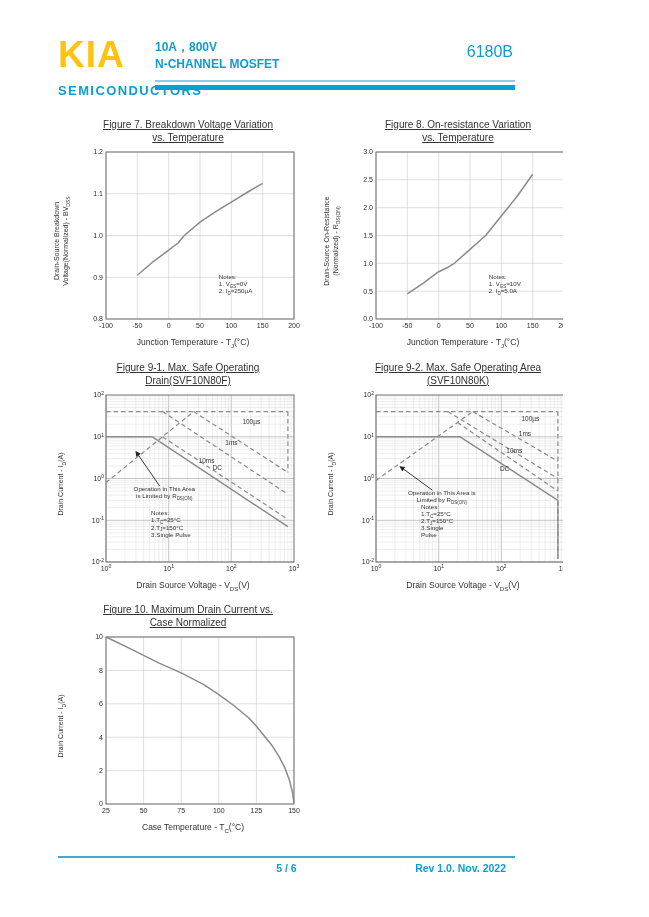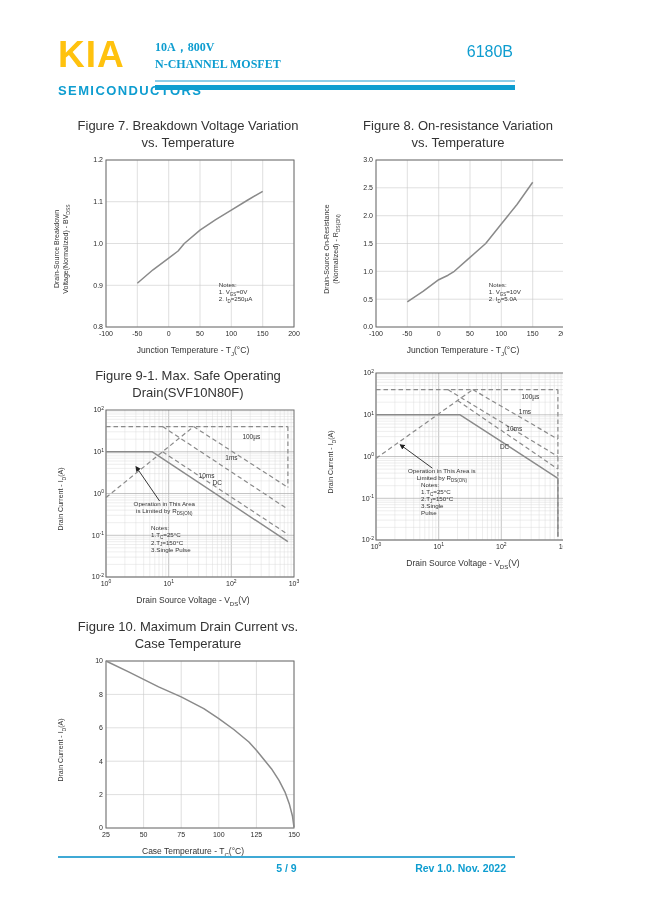--- a/index.html
+++ b/index.html
@@ -5,31 +5,31 @@
   html,body{margin:0;padding:0;background:#ffffff;}
   .page{position:relative;width:563px;height:917px;background:#fff;overflow:hidden;
         font-family:"Liberation Sans", sans-serif;color:#222;}
   
   .header{position:relative;height:74px;margin:30px 48px 0 58px;}
   .logo{position:absolute;left:0;top:6px;font-size:37px;font-weight:bold;
         color:#FFC20E;letter-spacing:1px;line-height:1;}
   .logo-sub{position:absolute;left:0;top:53px;font-size:13px;font-weight:bold;
         color:#0E9DD0;letter-spacing:1.4px;}
   .hdr-mid{position:absolute;left:97px;top:9px;font-size:12px;font-weight:bold;
-        color:#0E9DD0;line-height:1.45;font-family:Liberation Serif, serif;}
+        color:#0E9DD0;line-height:1.45;}
   .hdr-part{position:absolute;right:2px;top:13px;font-size:16px;color:#0E9DD0;}
   .hdr-rules{position:absolute;left:97px;right:0;top:50px;}
   .rule-thin{height:1.5px;background:#8CCCE8;}
   .rule-thick{height:5.5px;background:#0E9DD0;margin-top:3px;}
   
   .charts{margin:14px 36px 0 50px;display:grid;grid-template-columns:1fr 1fr;
           column-gap:8px;row-gap:12px;}
   figure.fig{margin:0;width:262px;}
-  .fig-title{text-align:center;font-size:13px;color:#333;line-height:1.3;
-          margin-bottom:3px;min-height:22px;padding-left:14px;}
+  .fig-title{text-align:center;font-size:10px;color:#333;line-height:1.3;
+          margin-bottom:3px;min-height:22px;padding-left:14px;text-decoration:underline;}
   .fig-body{display:flex;position:relative;height:188px;}
   .ylab{width:24px;position:relative;flex:none;}
   .ylab-rot{position:absolute;left:50%;top:50%;width:188px;
           transform:translate(-50%,-50%) rotate(-90deg);text-align:center;
           font-size:7px;line-height:1.35;color:#333;white-space:nowrap;}
   .fig-xlabel{margin-top:2px;padding-left:24px;text-align:center;font-size:8.5px;color:#333;}
   sub{font-size:72%;}
   svg.chart-svg{display:block;font-family:"Liberation Sans", sans-serif;}
   
   .footer{position:absolute;left:58px;right:48px;bottom:42px;}
@@ -265,20 +265,24 @@
             </defs>
             <line x1="85.6" y1="96.0" x2="62.1" y2="61.8" stroke="#222" stroke-width="0.9" marker-end="url(#arw2)"></line>
             <text x="90.3" y="101.0" font-size="6.2" fill="#333" text-anchor="middle"><tspan>Operation in This Area</tspan></text>
             <text x="90.3" y="108.2" font-size="6.2" fill="#333" text-anchor="middle"><tspan>is Limited by R</tspan><tspan dy="1.7" font-size="4.46">DS(ON)</tspan></text>
           </svg>
       </div>
       <div class="fig-xlabel">Drain Source Voltage - V<sub>DS</sub>(V)</div>
     </figure>
 
     <figure class="fig">
+      <figcaption class="fig-title">
+        <span>Figure 9-2. Max. Safe Operating Area</span><br>
+        <span>(SVF10N80K)</span>
+      </figcaption>
       <div class="fig-body">
         <div class="ylab">
             <div class="ylab-rot">
               <div>Drain Current - I<sub>D</sub>(A)</div>
             </div>
           </div>
         <svg class="chart-svg" viewBox="0 0 228 188" width="228" height="188">
             <line x1="32.0" y1="5" x2="32.0" y2="172" stroke="#ACACAC" stroke-width="0.7"></line>
             <line x1="50.9" y1="5" x2="50.9" y2="172" stroke="#D9D9D9" stroke-width="0.45"></line>
             <line x1="61.9" y1="5" x2="61.9" y2="172" stroke="#D9D9D9" stroke-width="0.45"></line>
@@ -377,21 +381,21 @@
             <text x="97.8" y="105.2" font-size="6.2" fill="#333" text-anchor="middle"><tspan>Operation in This Area is</tspan></text>
             <text x="97.8" y="112.4" font-size="6.2" fill="#333" text-anchor="middle"><tspan>Limited by R</tspan><tspan dy="1.7" font-size="4.46">DS(ON)</tspan></text>
           </svg>
       </div>
       <div class="fig-xlabel">Drain Source Voltage - V<sub>DS</sub>(V)</div>
     </figure>
 
     <figure class="fig">
       <figcaption class="fig-title">
         <span>Figure 10. Maximum Drain Current vs.</span><br>
-        <span>Case Temperature</span>
+        <span>Case Normalized</span>
       </figcaption>
       <div class="fig-body">
         <div class="ylab">
             <div class="ylab-rot">
               <div>Drain Current - I<sub>D</sub>(A)</div>
             </div>
           </div>
         <svg class="chart-svg" viewBox="0 0 228 188" width="228" height="188">
             <line x1="32.0" y1="5" x2="32.0" y2="172" stroke="#C9C9C9" stroke-width="0.6"></line>
             <line x1="69.6" y1="5" x2="69.6" y2="172" stroke="#C9C9C9" stroke-width="0.6"></line>
@@ -422,18 +426,18 @@
           </svg>
       </div>
       <div class="fig-xlabel">Case Temperature  -  T<sub>C</sub>(°C)</div>
     </figure>
 
   </div>
 
   <div class="footer">
     <div class="footer-line"></div>
     <div class="footer-row">
-      <span class="footer-page">5 / 9</span>
+      <span class="footer-page">5 / 6</span>
       <span class="footer-rev">Rev 1.0. Nov. 2022</span>
     </div>
   </div>
 
 </div>
 
 </body></html>

